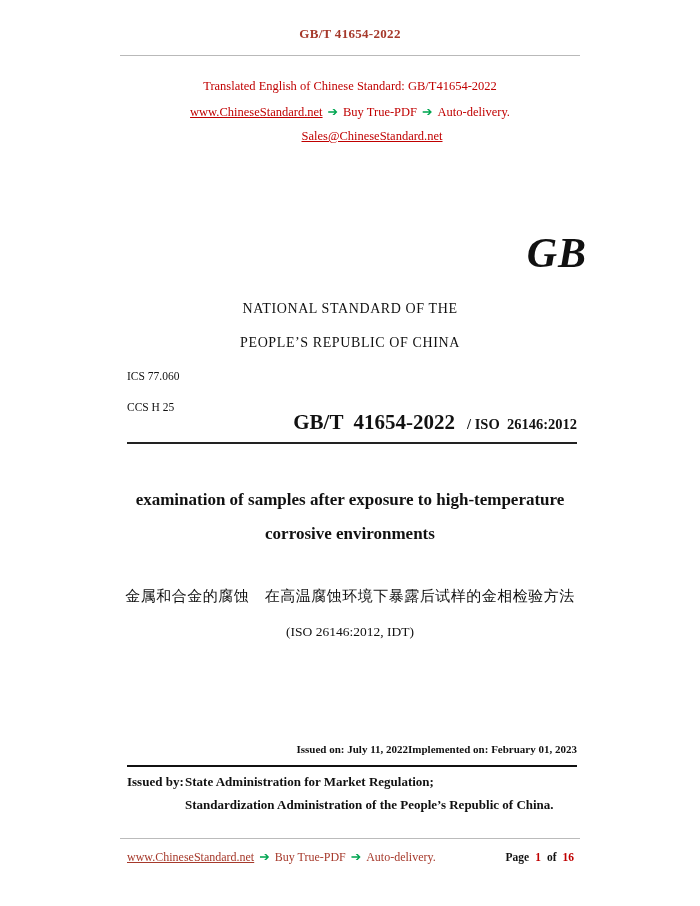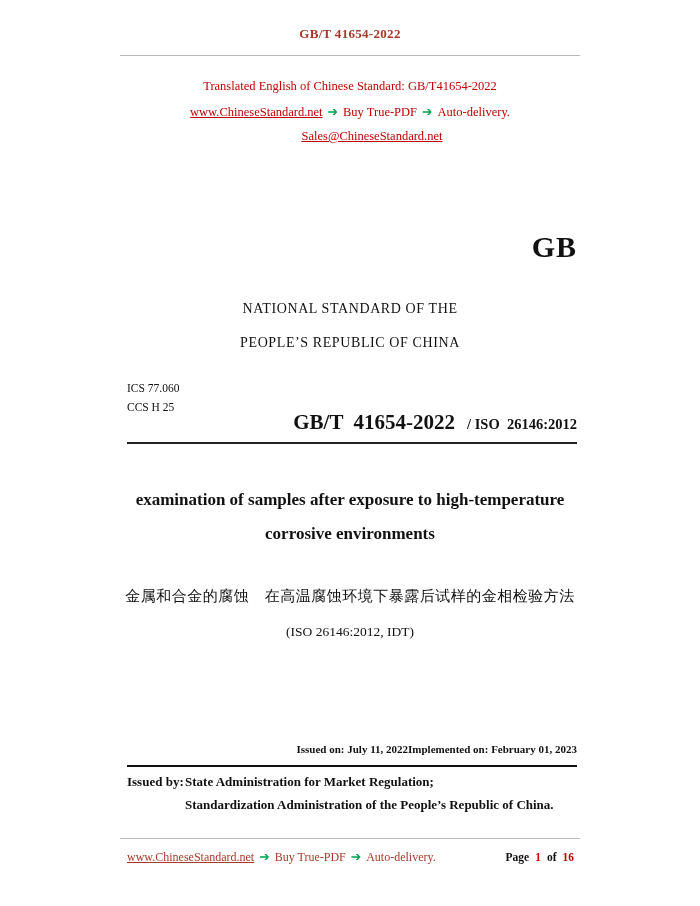--- a/index.html
+++ b/index.html
@@ -32,32 +32,32 @@
   
   .info-line { color: var(--info-red, #c00000); font-size: 12.5px; }
   .info-1 { top: 79px; }
   .info-2 { top: 104px; }
   .info-3 { top: 129px; padding-left: 44px; }
   .u-link { color: var(--info-red, #c00000); text-decoration: underline; cursor: pointer; }
   .arrow { color: var(--arrow-green, #00a651); font-size: 12.5px; margin: 0 5px; }
 
   
   .gb-logo {
-    top: 230px; right: 123px;
-    font-size: 30px; font-weight: bold; letter-spacing: 1px; line-height: 1.1;
+    top: 230px; right: 113px;
+    font-size: 42px; font-weight: bold; letter-spacing: 1px; line-height: 1.1; font-style: italic;
   }
 
   
   .nat-line { font-size: 14px; letter-spacing: .6px; }
   .nat-1 { top: 301px; }
   .nat-2 { top: 335px; }
 
   
   .code-line { left: 127px; font-size: 11.5px; }
-  .ics { top: 382px; }
+  .ics { top: 370px; }
   .ccs { top: 401px; }
 
   
   .std-num { top: 410px; right: 123px; text-align: right; white-space: nowrap; }
   .std-main { font-size: 21px; font-weight: bold; white-space: pre; }
   .std-iso { font-size: 14.5px; font-weight: bold; margin-left: 12px; white-space: pre; }
   .rule-main { top: 442px; left: 127px; width: 450px; border-top: 2px solid #222; height: 0; }
 
   
   .title-en { top: 483px; left: 60px; right: 60px; text-align: center;

